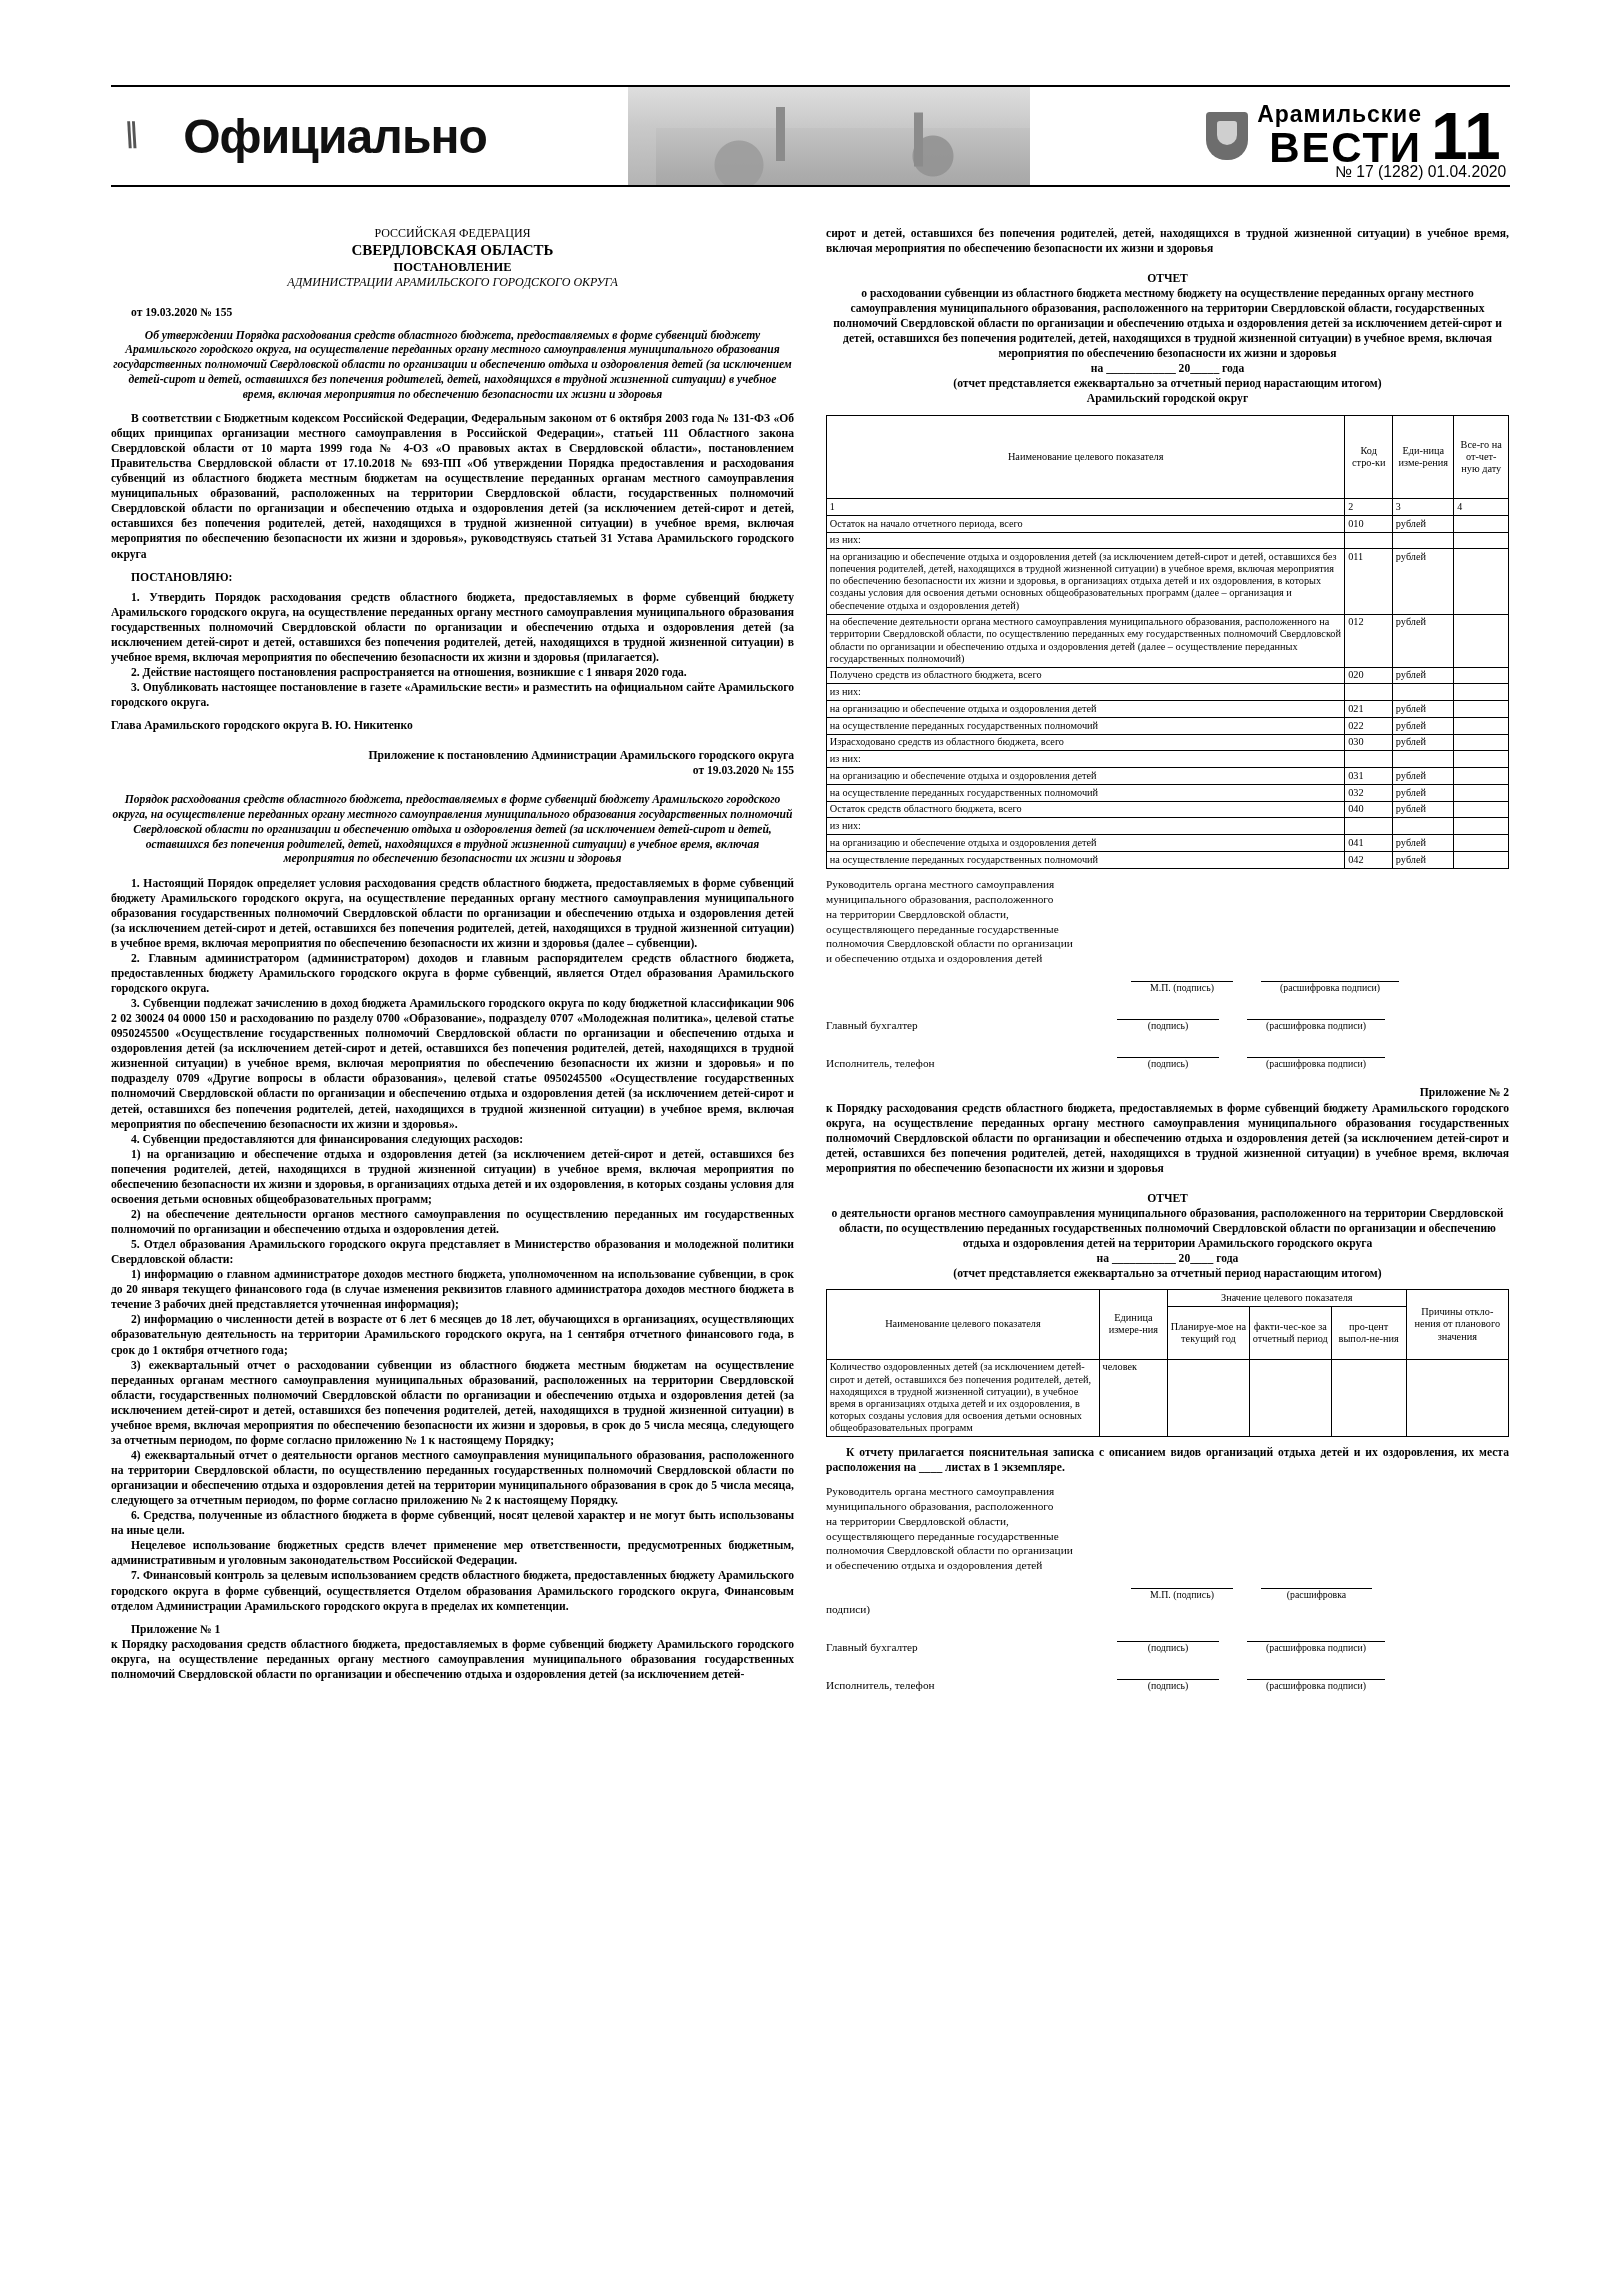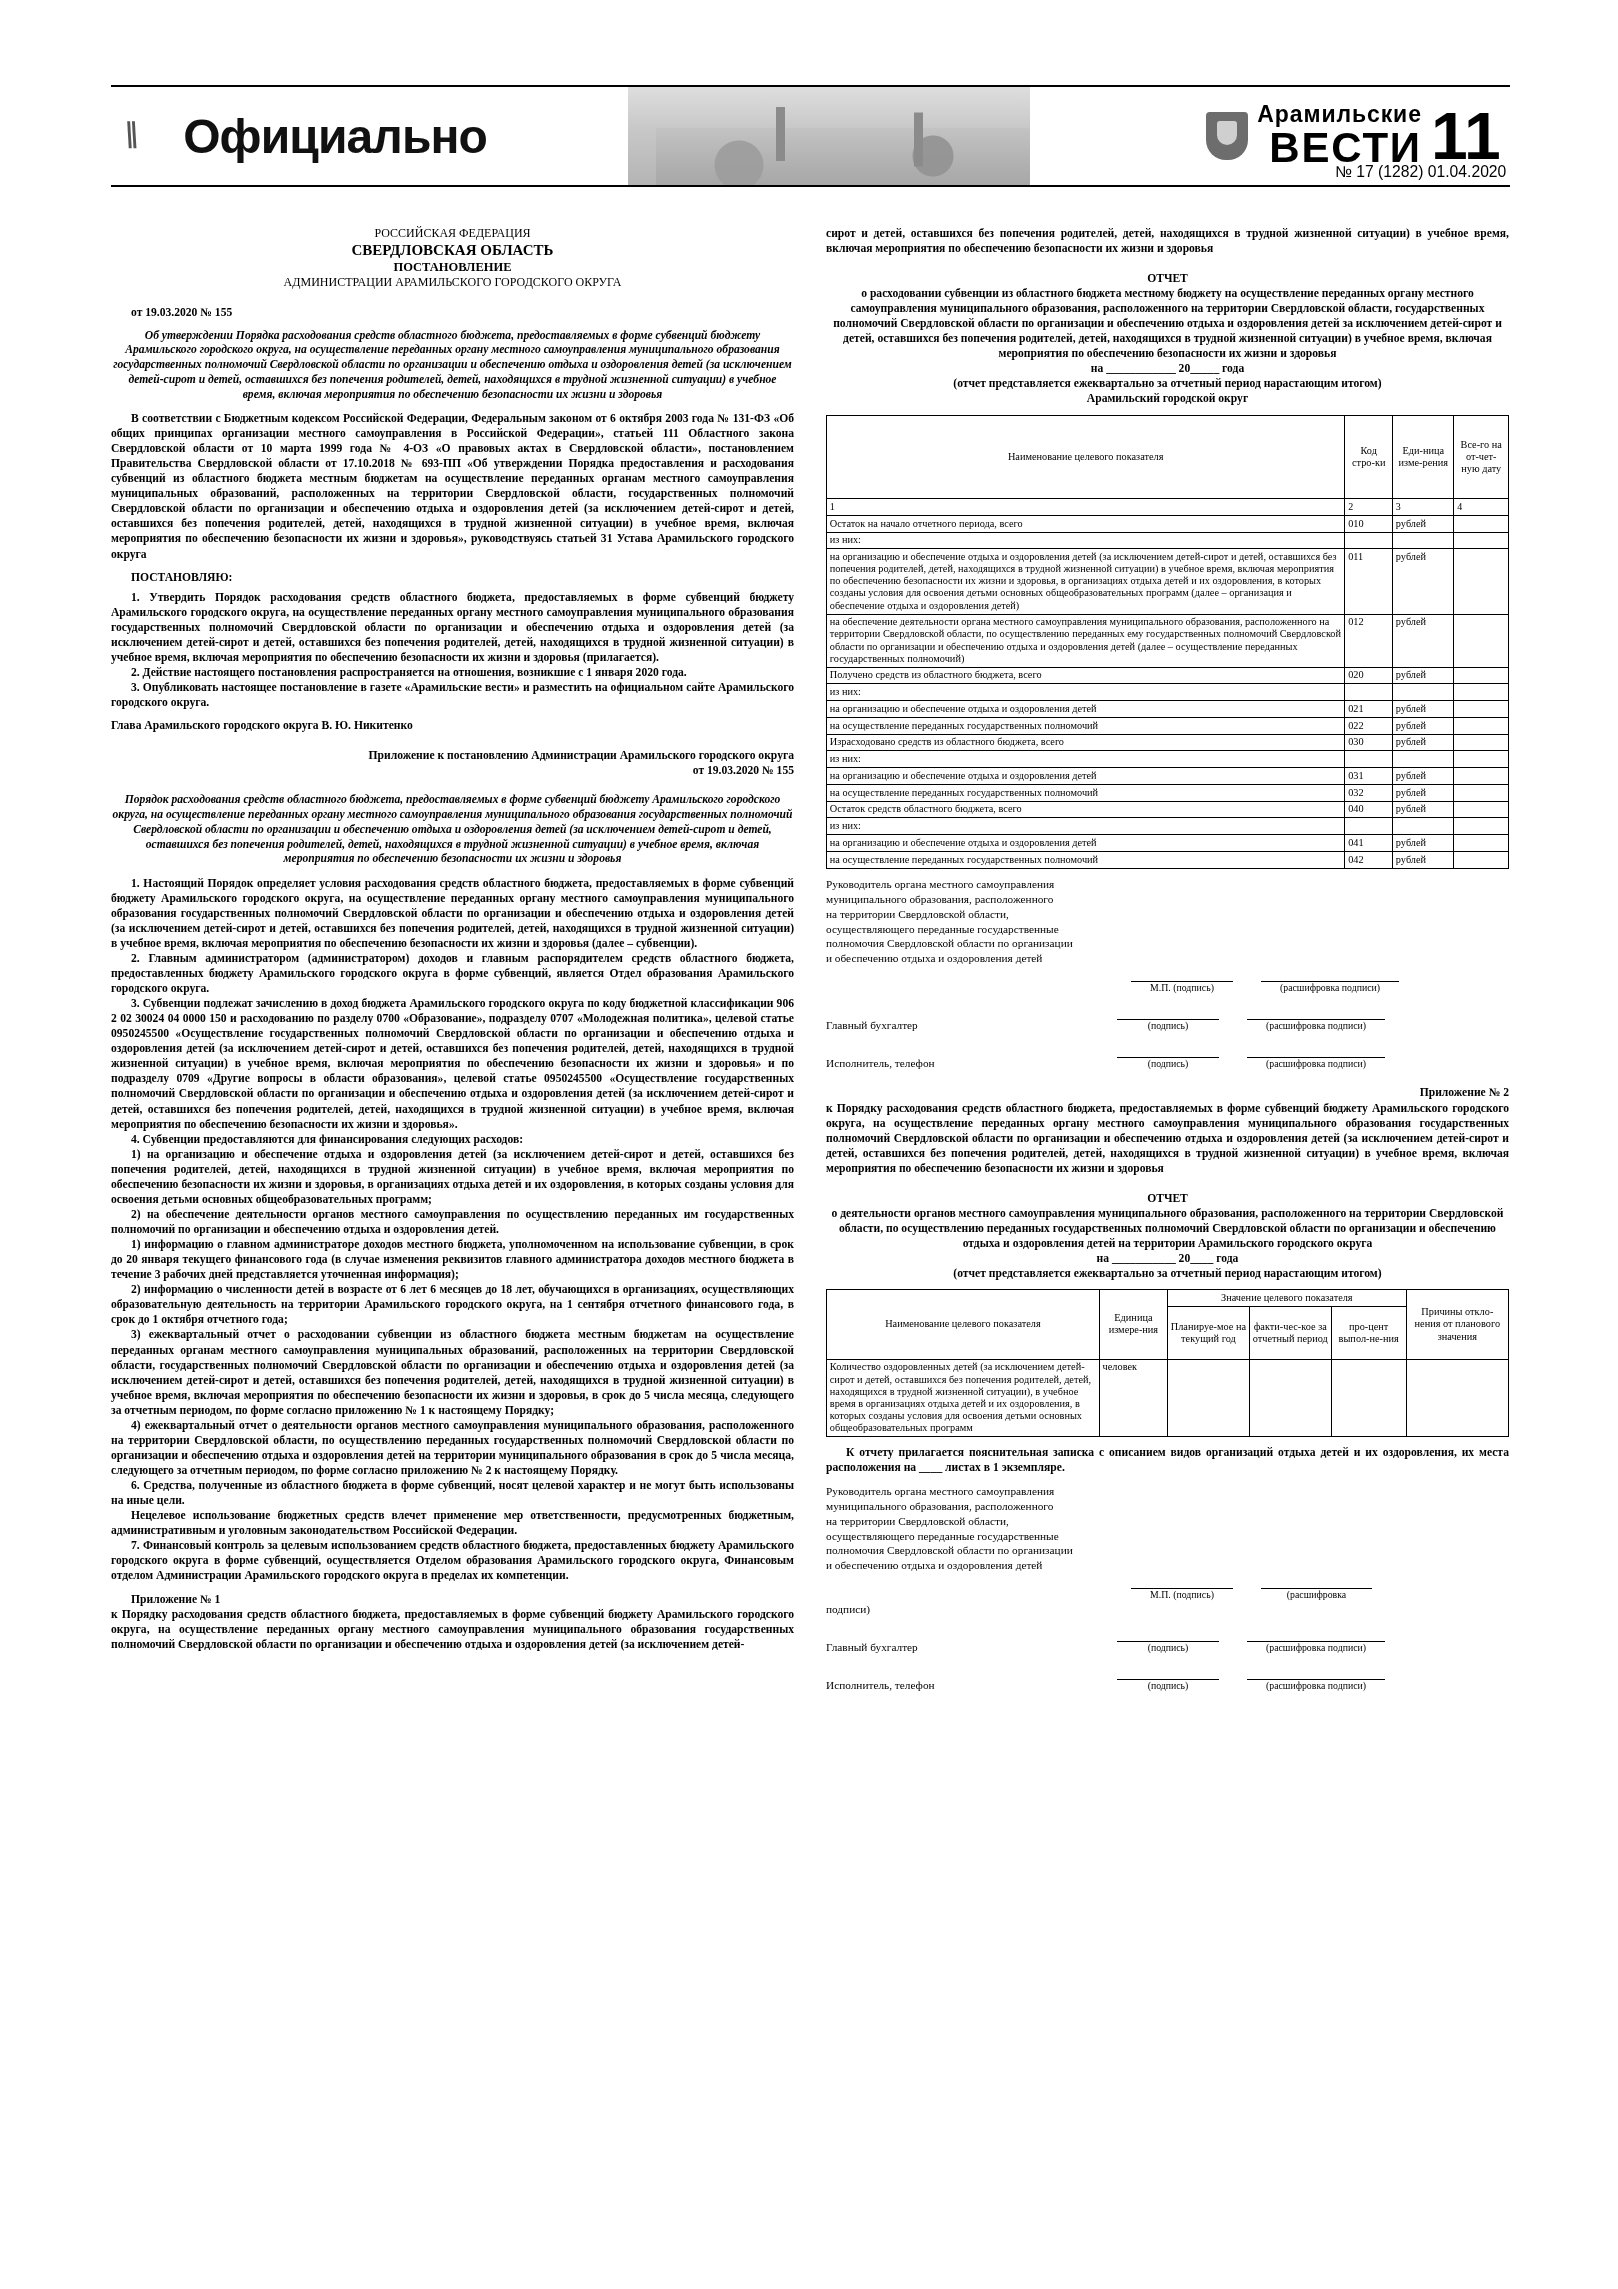--- a/index.html
+++ b/index.html
@@ -165,21 +165,21 @@
   .r { text-align: right; text-indent: 0; }
   .b { font-weight: bold; }
   .sp { height: 8.3px; }
   .sp-s { height: 4.6px; }
   .sp-l { height: 14.8px; }
 
   .head-block { text-align: center; line-height: 1.25; }
   .head-block .l1 { font-size: 12px; }
   .head-block .l2 { font-size: 15px; font-weight: bold; }
   .head-block .l3 { font-size: 12.5px; font-weight: bold; }
-  .head-block .l4 { font-size: 12px; }
+  .head-block .l4 { font-size: 12px; font-style: italic; }
 
   .title-ital {
     text-align: center;
     font-style: italic;
     font-weight: bold;
     font-size: 11.6px;
     line-height: 1.28;
   }
 
   
@@ -264,20 +264,21 @@
     <div class="sp-l"></div>
     <p class="title-ital">Порядок расходования средств областного бюджета, предоставляемых в форме субвенций бюджету Арамильского городского округа, на осуществление переданных органу местного самоуправления муниципального образования государственных полномочий Свердловской области по организации и обеспечению отдыха и оздоровления детей (за исключением детей-сирот и детей, оставшихся без попечения родителей, детей, находящихся в трудной жизненной ситуации) в учебное время, включая мероприятия по обеспечению безопасности их жизни и здоровья</p>
     <div class="sp"></div>
 
     <p class="ind">1. Настоящий Порядок определяет условия расходования средств областного бюджета, предоставляемых в форме субвенций бюджету Арамильского городского округа, на осуществление переданных органу местного самоуправления муниципального образования государственных полномочий Свердловской области по организации и обеспечению отдыха и оздоровления детей (за исключением детей-сирот и детей, оставшихся без попечения родителей, детей, находящихся в трудной жизненной ситуации) в учебное время, включая мероприятия по обеспечению безопасности их жизни и здоровья (далее – субвенции).</p>
     <p class="ind">2. Главным администратором (администратором) доходов и главным распорядителем средств областного бюджета, предоставленных бюджету Арамильского городского округа в форме субвенций, является Отдел образования Арамильского городского округа.</p>
     <p class="ind">3. Субвенции подлежат зачислению в доход бюджета Арамильского городского округа по коду бюджетной классификации 906 2 02 30024 04 0000 150 и расходованию по разделу 0700 «Образование», подразделу 0707 «Молодежная политика», целевой статье 0950245500 «Осуществление государственных полномочий Свердловской области по организации и обеспечению отдыха и оздоровления детей (за исключением детей-сирот и детей, оставшихся без попечения родителей, детей, находящихся в трудной жизненной ситуации) в учебное время, включая мероприятия по обеспечению безопасности их жизни и здоровья» и по подразделу 0709 «Другие вопросы в области образования», целевой статье 0950245500 «Осуществление государственных полномочий Свердловской области по организации и обеспечению отдыха и оздоровления детей (за исключением детей-сирот и детей, оставшихся без попечения родителей, детей, находящихся в трудной жизненной ситуации) в учебное время, включая мероприятия по обеспечению безопасности их жизни и здоровья».</p>
     <p class="ind">4. Субвенции предоставляются для финансирования следующих расходов:</p>
     <p class="ind">1) на организацию и обеспечение отдыха и оздоровления детей (за исключением детей-сирот и детей, оставшихся без попечения родителей, детей, находящихся в трудной жизненной ситуации) в учебное время, включая мероприятия по обеспечению безопасности их жизни и здоровья, в организациях отдыха детей и их оздоровления, в которых созданы условия для освоения детьми основных общеобразовательных программ;</p>
     <p class="ind">2) на обеспечение деятельности органов местного самоуправления по осуществлению переданных им государственных полномочий по организации и обеспечению отдыха и оздоровления детей.</p>
+    <p class="ind">5. Отдел образования Арамильского городского округа представляет в Министерство образования и молодежной политики Свердловской области:</p>
     <p class="ind">1) информацию о главном администраторе доходов местного бюджета, уполномоченном на использование субвенции, в срок до 20 января текущего финансового года (в случае изменения реквизитов главного администратора доходов местного бюджета в течение 3 рабочих дней представляется уточненная информация);</p>
     <p class="ind">2) информацию о численности детей в возрасте от 6 лет 6 месяцев до 18 лет, обучающихся в организациях, осуществляющих образовательную деятельность на территории Арамильского городского округа, на 1 сентября отчетного финансового года, в срок до 1 октября отчетного года;</p>
     <p class="ind">3) ежеквартальный отчет о расходовании субвенции из областного бюджета местным бюджетам на осуществление переданных органам местного самоуправления муниципальных образований, расположенных на территории Свердловской области, государственных полномочий Свердловской области по организации и обеспечению отдыха и оздоровления детей (за исключением детей-сирот и детей, оставшихся без попечения родителей, детей, находящихся в трудной жизненной ситуации) в учебное время, включая мероприятия по обеспечению безопасности их жизни и здоровья, в срок до 5 числа месяца, следующего за отчетным периодом, по форме согласно приложению № 1 к настоящему Порядку;</p>
     <p class="ind">4) ежеквартальный отчет о деятельности органов местного самоуправления муниципального образования, расположенного на территории Свердловской области, по осуществлению переданных государственных полномочий Свердловской области по организации и обеспечению отдыха и оздоровления детей на территории муниципального образования в срок до 5 числа месяца, следующего за отчетным периодом, по форме согласно приложению № 2 к настоящему Порядку.</p>
     <p class="ind">6. Средства, полученные из областного бюджета в форме субвенций, носят целевой характер и не могут быть использованы на иные цели.</p>
     <p class="ind">Нецелевое использование бюджетных средств влечет применение мер ответственности, предусмотренных бюджетным, административным и уголовным законодательством Российской Федерации.</p>
     <p class="ind">7. Финансовый контроль за целевым использованием средств областного бюджета, предоставленных бюджету Арамильского городского округа в форме субвенций, осуществляется Отделом образования Арамильского городского округа, Финансовым отделом Администрации Арамильского городского округа в пределах их компетенции.</p>
 
     <div class="sp"></div>
     <p class="ind">Приложение № 1</p>

